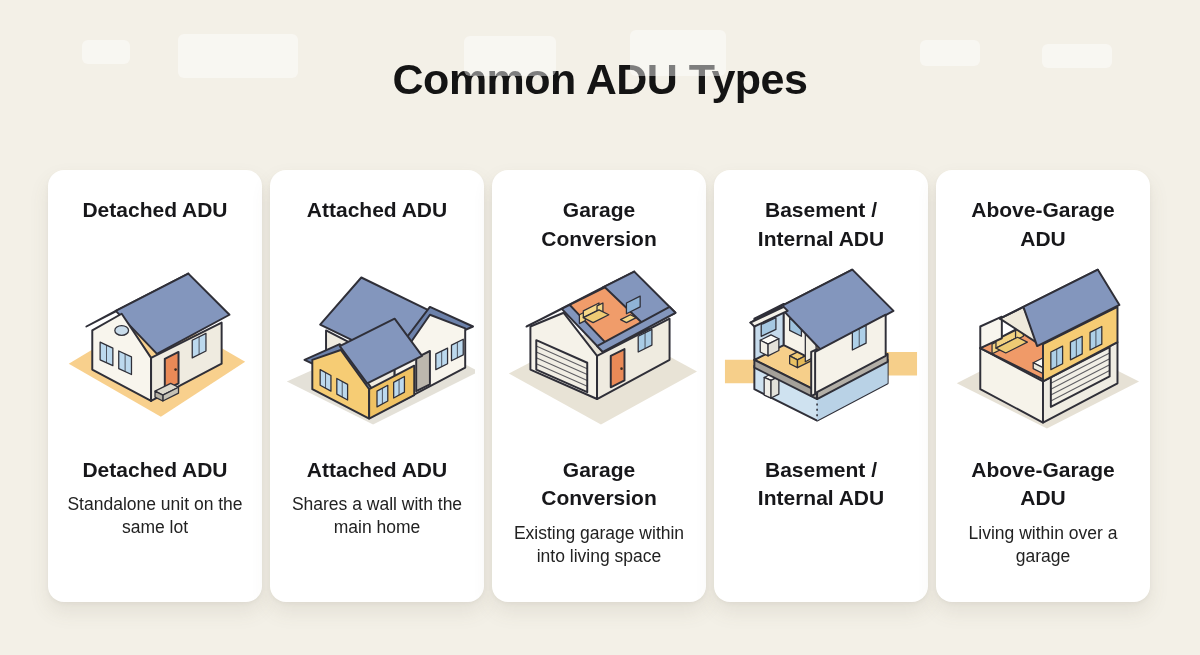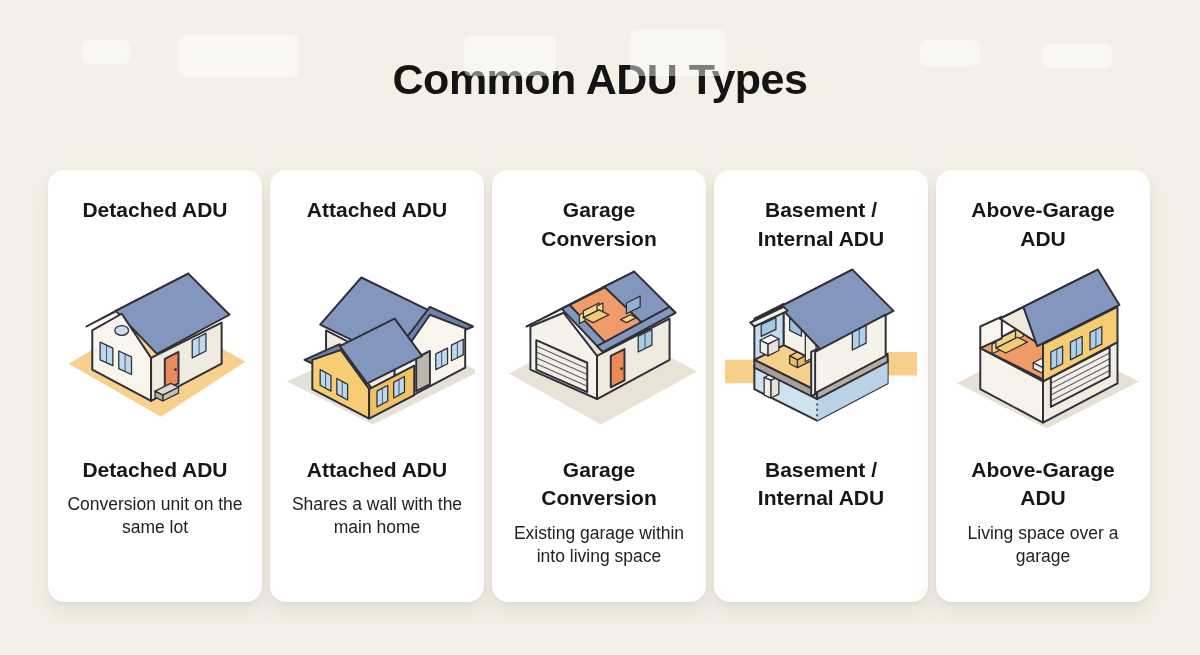--- a/index.html
+++ b/index.html
@@ -75,21 +75,21 @@
         <polygon class="o" points="110,93 124,86 124,118 110,125" fill="#ea8a57"></polygon>
         <circle cx="121" cy="104" r="1.3" fill="#3a2a20"></circle>
         <polygon class="t" points="138,74 152,67 152,85 138,92" fill="#bcd9ee"></polygon>
         <line class="div" x1="145" y1="70.5" x2="145" y2="88.5"></line>
         <polygon class="t" points="100,126 116,118 124,122 108,130" fill="#ddd9cd"></polygon>
         <polygon class="t" points="108,130 124,122 124,128 108,136" fill="#c6c2b6"></polygon>
         <polygon class="t" points="100,126 108,130 108,136 100,132" fill="#b5b1a5"></polygon>
       </svg>
     </div>
     <div class="card-heading">Detached ADU</div>
-    <div class="card-desc">Conversion unit on the same lot</div>
+    <div class="card-desc">Standalone unit on the same lot</div>
   </div>
 
   <div class="card">
     <div class="card-title">Attached ADU</div>
     <div class="illus">
       <svg viewBox="0 0 200 170" aria-hidden="true">
         <polygon points="8,116 96,160 204,106 124,64" fill="#e4e1d8"></polygon>
         <polygon class="o" points="118,140 48,104 48,64 118,100" fill="#efebe0"></polygon>
         <polygon class="o" points="154,44 84,10 42,58 112,92" fill="#8396bd"></polygon>
         <polygon class="o" points="110,98 198,60 154,40" fill="#6d82ab"></polygon>
@@ -215,16 +215,16 @@
         <polygon class="o" points="80,40 156,2 178,38 94,80" fill="#8396bd"></polygon>
         <polygon class="t" points="108,86 120,80 120,98 108,104" fill="#aed0e8"></polygon>
         <line class="div" x1="114" y1="83" x2="114" y2="101"></line>
         <polygon class="t" points="128,76 140,70 140,88 128,94" fill="#aed0e8"></polygon>
         <line class="div" x1="134" y1="73" x2="134" y2="91"></line>
         <polygon class="t" points="148,66 160,60 160,78 148,84" fill="#aed0e8"></polygon>
         <line class="div" x1="154" y1="63" x2="154" y2="81"></line>
       </svg>
     </div>
     <div class="card-heading">Above-Garage ADU</div>
-    <div class="card-desc">Living space over a garage</div>
+    <div class="card-desc">Living within over a garage</div>
   </div>
 
 </div>
 
 </body></html>

